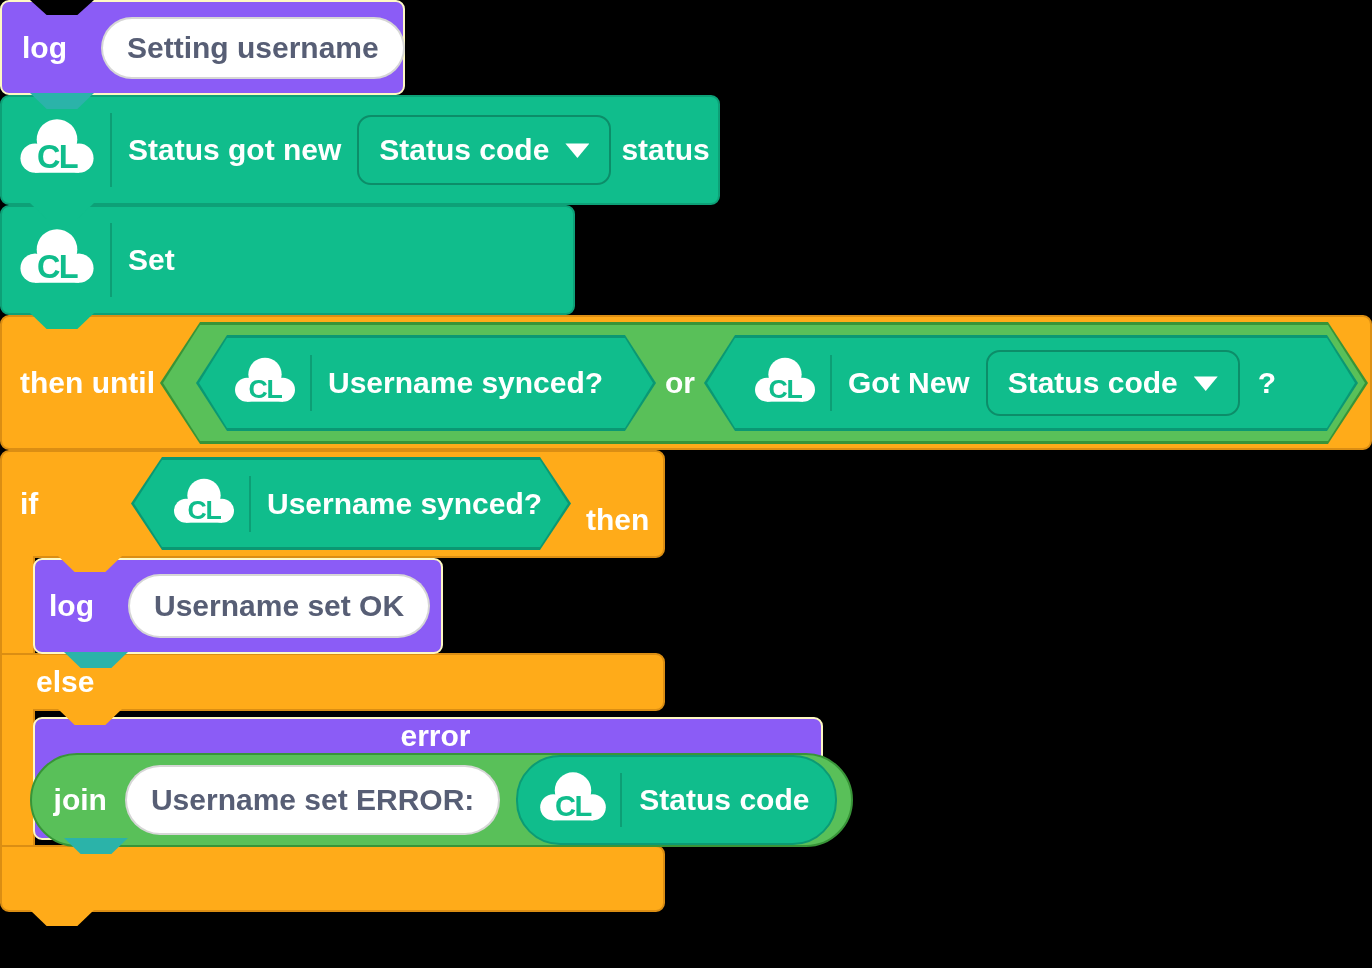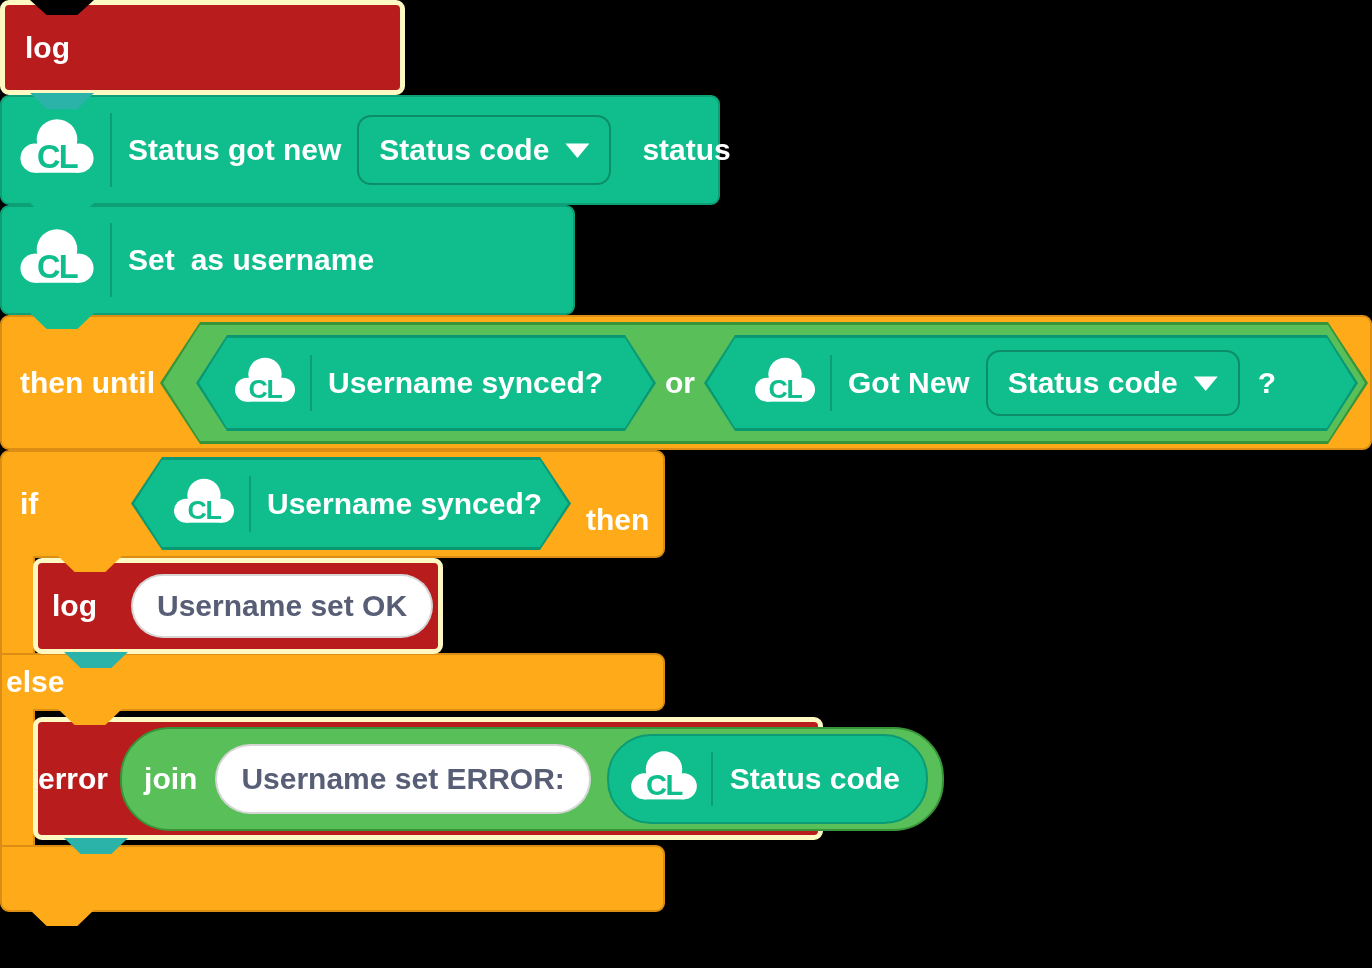--- a/index.html
+++ b/index.html
@@ -1,21 +1,21 @@
 <!DOCTYPE html>
 <html><head>
 <meta charset="utf-8">
 <style>
   html,body{margin:0;padding:0;background:#000;}
   #canvas{position:relative;width:1372px;height:968px;background:#000;overflow:hidden;
           font-family:"Liberation Sans",sans-serif;font-weight:600;font-size:30px;color:#fff;}
   .abs{position:absolute;box-sizing:border-box;}
   .row{display:flex;align-items:center;}
   .lbl{white-space:nowrap;}
-  .teal{background:#b91c1c;border:5px solid #fef9c3;}
+  .teal{background:#8b5cf6;border:2px solid #fef9c3;}
   .green{background:#10bd8c;border:2px solid #0da077;}
   .orange{background:#ffab19;border:2px solid #db8e13;}
   .rad{border-radius:9px;}
   .oval{background:#fff;border:2px solid rgba(0,0,0,.16);border-radius:40px;color:#575e75;
         display:flex;align-items:center;justify-content:center;padding:0 24px;white-space:nowrap;}
   .dd{border:2px solid rgba(0,0,0,.25);border-radius:14px;display:flex;align-items:center;
       justify-content:center;gap:16px;padding:0 20px;white-space:nowrap;}
   .caret{width:24px;height:16px;background:#fff;clip-path:polygon(0 10%,100% 10%,50% 100%);}
   .vd{width:2px;background:rgba(0,0,0,.16);flex:0 0 auto;}
   .clicon{flex:0 0 auto;display:block;}
@@ -36,54 +36,56 @@
             padding:0 26px 0 20px;height:86px;}
   .spine{border-left:2px solid #db8e13;border-right:2px solid #db8e13;background:#ffab19;}
 </style>
 </head>
 <body>
 
 <div id="canvas">
 
   <div class="abs row teal rad" style="left:0;top:0;width:405px;height:95px;padding-left:20px;">
     <span class="lbl">log</span>
+    <div class="oval" style="margin-left:34px;height:58px;">
+      <span>Setting username</span>
+    </div>
   </div>
 
   <div class="abs row green rad" style="left:0;top:95px;width:720px;height:110px;padding-left:16px;">
     <span class="clicon cl-slot" style="width:78px;height:70px;">
   <svg viewBox="0 0 96 80" xmlns="http://www.w3.org/2000/svg" width="100%" height="100%">
     <circle cx="48" cy="27" r="25" fill="#fff"></circle>
     <circle cx="21" cy="50" r="18" fill="#fff"></circle>
     <circle cx="75" cy="50" r="18" fill="#fff"></circle>
     <rect x="21" y="40" width="54" height="28" fill="#fff"></rect>
     <text class="cl-text" x="48" y="62" text-anchor="middle" font-family="Liberation Sans, sans-serif" font-size="40" font-weight="700" letter-spacing="-2" fill="#10bd8c">CL</text>
   </svg>
 </span>
     <div class="vd" style="margin-left:14px;height:74px;"></div>
     <span class="lbl" style="margin-left:16px;">Status got new</span>
     <div class="dd" style="margin-left:16px;height:66px;">
       <span>Status code</span>
       <span class="caret"></span>
     </div>
-    <span class="lbl" style="margin-left:31px;">status</span>
+    <span class="lbl" style="margin-left:10px;">status</span>
   </div>
 
   <div class="abs row green rad" style="left:0;top:205px;width:575px;height:110px;padding-left:16px;">
     <span class="clicon cl-slot" style="width:78px;height:70px;">
   <svg viewBox="0 0 96 80" xmlns="http://www.w3.org/2000/svg" width="100%" height="100%">
     <circle cx="48" cy="27" r="25" fill="#fff"></circle>
     <circle cx="21" cy="50" r="18" fill="#fff"></circle>
     <circle cx="75" cy="50" r="18" fill="#fff"></circle>
     <rect x="21" y="40" width="54" height="28" fill="#fff"></rect>
     <text class="cl-text" x="48" y="62" text-anchor="middle" font-family="Liberation Sans, sans-serif" font-size="40" font-weight="700" letter-spacing="-2" fill="#10bd8c">CL</text>
   </svg>
 </span>
     <div class="vd" style="margin-left:14px;height:74px;"></div>
     <span class="lbl" style="margin-left:16px;">Set</span>
-    <span class="lbl" style="margin-left:16px;">as username</span>
   </div>
 
   <div class="abs row orange rad" style="left:0;top:315px;width:1372px;height:135px;padding-left:18px;">
     <span class="lbl">then until</span>
   </div>
 
   <div class="abs hp40" style="left:160px;top:322px;width:1208px;height:122px;background:#389438;">
     <div class="hexfill hp37" style="background:#59c059;"></div>
   </div>
 
@@ -147,36 +149,36 @@
       <span class="lbl" style="margin-left:16px;">Username synced?</span>
     </div>
   </div>
 
   <div class="abs row" style="left:586px;top:466px;width:75px;height:108px;">
     <span class="lbl">then</span>
   </div>
 
   <div class="abs spine" style="left:0;top:556px;width:35px;height:99px;"></div>
 
-  <div class="abs row orange" style="left:0;top:653px;width:665px;height:58px;padding-left:4px;border-radius:0 9px 9px 0;">
+  <div class="abs row orange" style="left:0;top:653px;width:665px;height:58px;padding-left:34px;border-radius:0 9px 9px 0;">
     <span class="lbl">else</span>
   </div>
 
   <div class="abs spine" style="left:0;top:709px;width:35px;height:138px;"></div>
 
   <div class="abs orange" style="left:0;top:845px;width:665px;height:67px;border-radius:0 9px 9px 9px;"></div>
 
   <div class="abs row teal rad" style="left:33px;top:558px;width:410px;height:96px;padding-left:14px;">
     <span class="lbl">log</span>
     <div class="oval" style="margin-left:34px;height:60px;text-align:center;">
       <span>Username set OK</span>
     </div>
   </div>
 
-  <div class="abs row teal rad" style="left:33px;top:717px;width:790px;height:123px;">
+  <div class="abs row teal rad" style="left:33px;top:717px;width:790px;height:123px;padding-left:15px;flex-direction:column;">
     <span class="lbl">error</span>
     <div class="joinpill" style="margin-left:12px;">
       <span class="lbl">join</span>
       <div class="oval" style="margin-left:18px;height:66px;">
         <span>Username set ERROR:</span>
       </div>
       <div class="reporter" style="margin-left:16px;">
         <span class="clicon cl-slot" style="width:70px;height:62px;">
   <svg viewBox="0 0 96 80" xmlns="http://www.w3.org/2000/svg" width="100%" height="100%">
     <circle cx="48" cy="27" r="25" fill="#fff"></circle>

